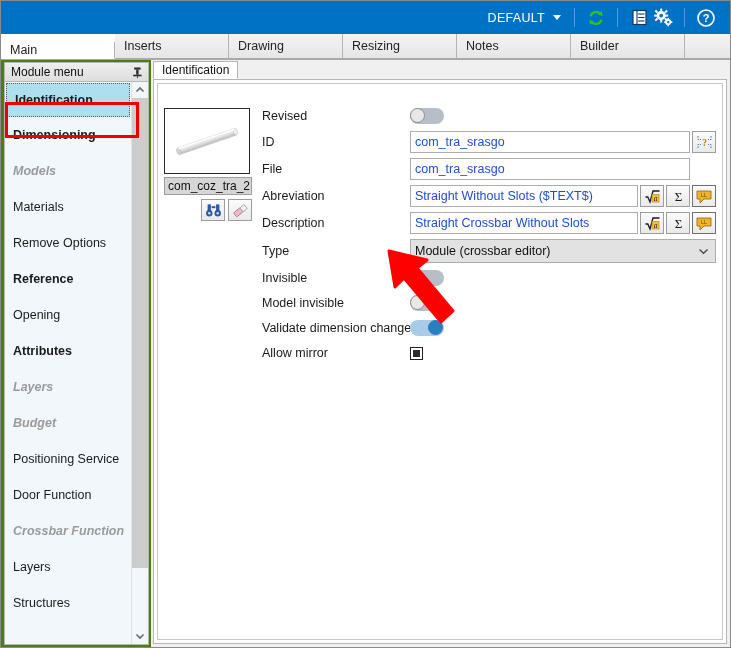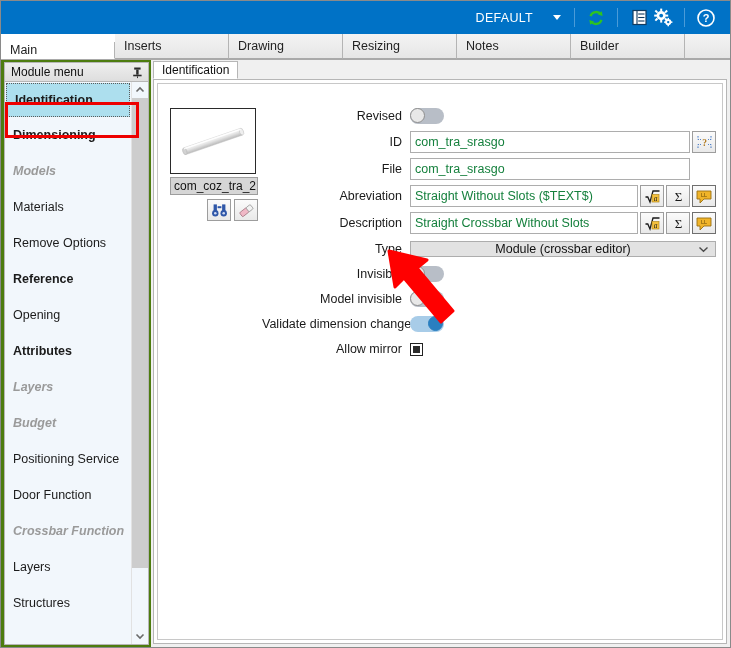--- a/index.html
+++ b/index.html
@@ -37,21 +37,21 @@
     justify-content: flex-end;
     padding-right: 12px;
     box-sizing: border-box;
   }
   .profile-btn {
     color: #ffffff;
     font-size: 12.5px;
     letter-spacing: .3px;
     display: flex;
     align-items: center;
-    gap: 20px;
+    gap: 8px;
     padding: 2px 4px;
     cursor: default;
   }
   .caret-down {
     width: 0; height: 0;
     border-left: 4px solid transparent;
     border-right: 4px solid transparent;
     border-top: 5px solid #ffffff;
     display: inline-block;
   }
@@ -256,21 +256,21 @@
     position: absolute;
     left: 3px; top: 3px; right: 3px; bottom: 3px;
     border: 1px solid #c8c8c8;
     background: #ffffff;
     box-sizing: border-box;
   }
 
   
   .thumb-block {
     position: absolute;
-    left: 12px; top: 24px;
+    left: 6px; top: 24px;
     width: 92px;
   }
   .thumb-img {
     width: 86px; height: 66px;
     border: 1px solid #2a2a2a;
     background: #ffffff;
     box-sizing: border-box;
     position: relative;
     overflow: hidden;
   }
@@ -315,57 +315,55 @@
   }
   .row {
     display: flex;
     align-items: center;
     margin-bottom: 5px;
     min-height: 20px;
   }
   .lbl {
     width: 148px;
     flex: 0 0 auto;
-    text-align: right;
     padding-right: 8px;
     font-size: 12.5px;
     color: #1a1a1a;
     box-sizing: border-box;
     white-space: nowrap;
   }
   .ctl { flex: 1 1 auto; display: flex; align-items: center; min-width: 0; }
 
   .txtinput {
     flex: 1 1 auto;
     height: 22px;
     box-sizing: border-box;
     border: 1px solid #adadad;
     background: #ffffff;
     font-family: "Liberation Sans", sans-serif;
     font-size: 12.5px;
-    color: #15803d;
+    color: #1d4ed8;
     padding: 0 4px;
     outline: none;
     min-width: 0;
   }
   .combo {
     flex: 1 1 auto;
-    height: 16px;
+    height: 24px;
     box-sizing: border-box;
     border: 1px solid #adadad;
     background: #e2e2e2;
     font-size: 12.5px;
     color: #111;
     display: flex;
     align-items: center;
     padding: 0 4px;
     position: relative;
     cursor: default;
     min-width: 0;
-    justify-content: center;
   }
   .combo .chev {
     position: absolute;
     right: 6px; top: 50%;
     transform: translateY(-50%);
   }
   .fldbtn {
     width: 24px; height: 22px;
     flex: 0 0 auto;
     margin-left: 2px;

